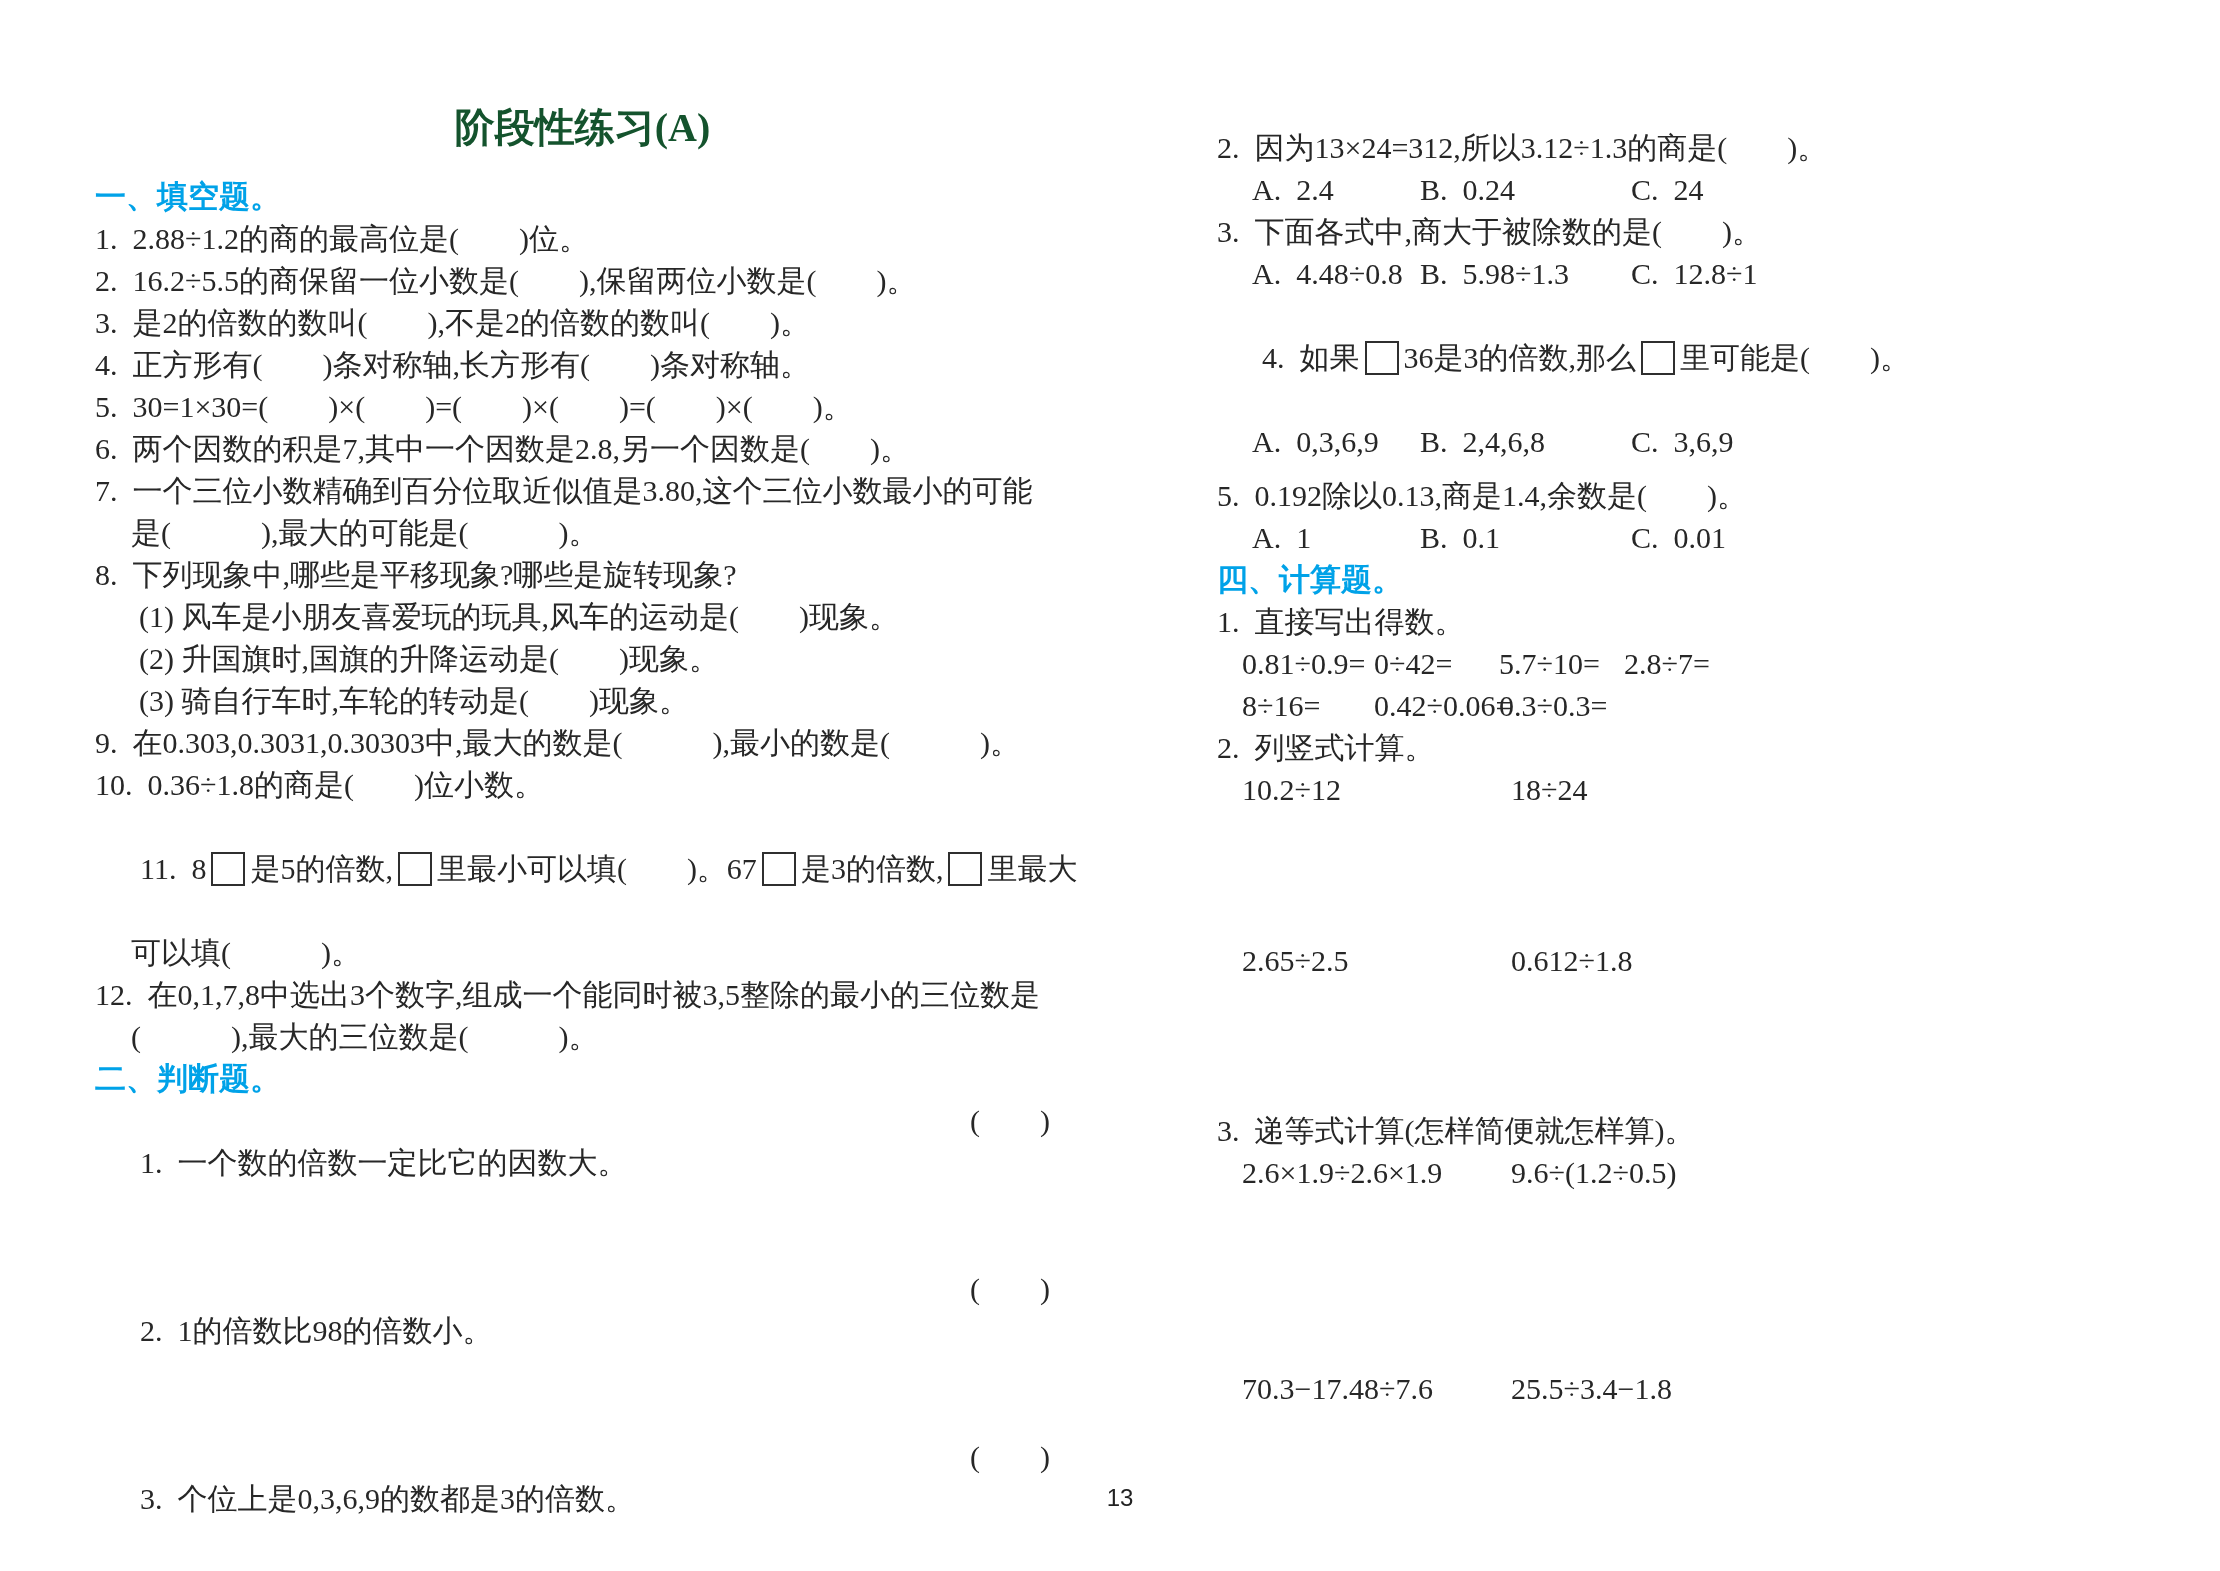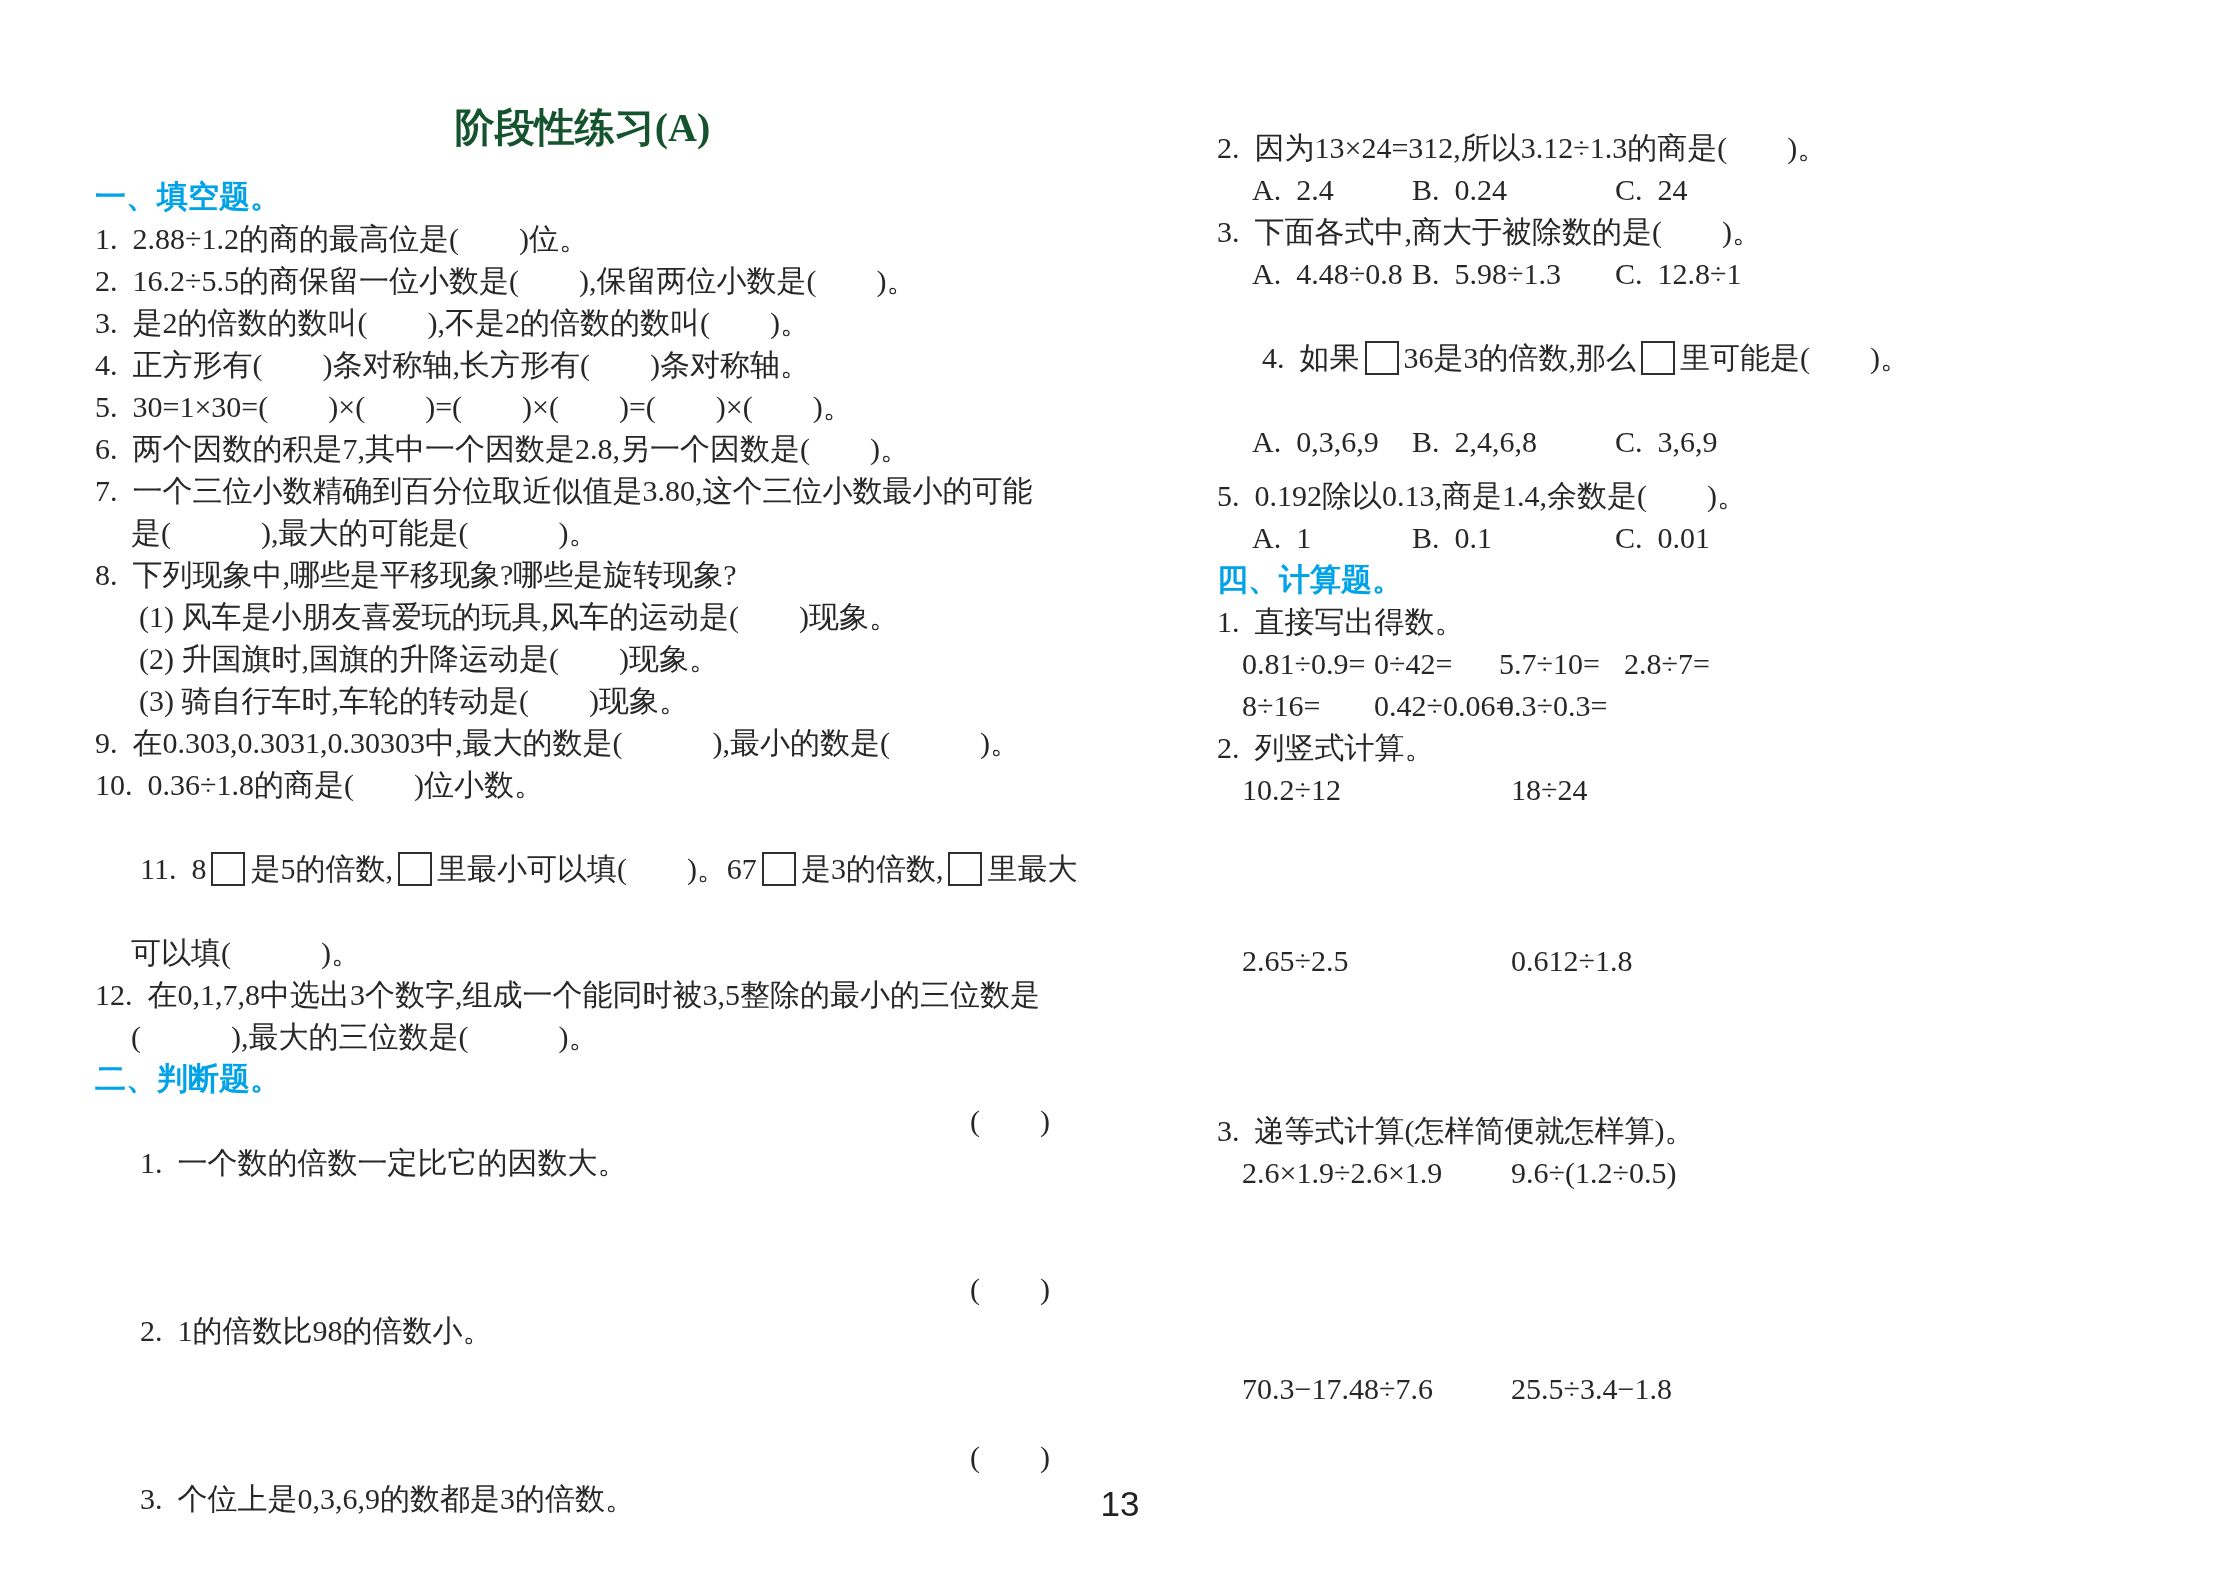--- a/index.html
+++ b/index.html
@@ -14,32 +14,32 @@
   h1.title{
     color:#14532d;font-size:40px;line-height:48px;font-weight:bold;
     margin:18px 0 24px 0;text-align:center;white-space:pre;
   }
   .heading{color:#00a2e8;font-weight:bold;font-size:31px;}
   .indent{padding-left:36px;}
   .sub{padding-left:44px;}
   .judge{position:relative;}
   .judge .mark{position:absolute;right:20px;top:0;}
   .opts{display:grid;padding-left:50px;grid-template-columns:168px 204px auto;}
-  .opts-r{padding-left:35px;grid-template-columns:160px 203px auto;}
+  .opts-r{padding-left:35px;grid-template-columns:160px 203px auto;gap:8px;}
   .calc4{display:grid;padding-left:25px;grid-template-columns:132px 125px 125px auto;}
   .calc2{display:grid;padding-left:25px;grid-template-columns:257px auto;gap:12px;}
   .box{
     display:inline-block;width:30px;height:30px;border:2px solid #2f2f2f;
     vertical-align:-7px;margin:0 5px;background:#fff;
   }
   .mt4{margin-top:12px;font-family:Liberation Serif, serif;}　.mt8{margin-top:8px;}　.mt12{margin-top:12px;}
   .sp129{height:129px;} .sp128{height:128px;} .sp174{height:174px;}
   #page-num{
     position:absolute;left:1080px;top:1484px;width:80px;text-align:center;
-    font-family:"Liberation Sans", sans-serif;font-size:35px;color:#222;
+    font-family:"Liberation Sans", sans-serif;font-size:24px;color:#222;
   }
 </style>
 </head>
 <body>
 
 <div id="page">
 
   <div id="col-left" class="col">
     <h1 class="title">阶段性练习(A)</h1>
 

